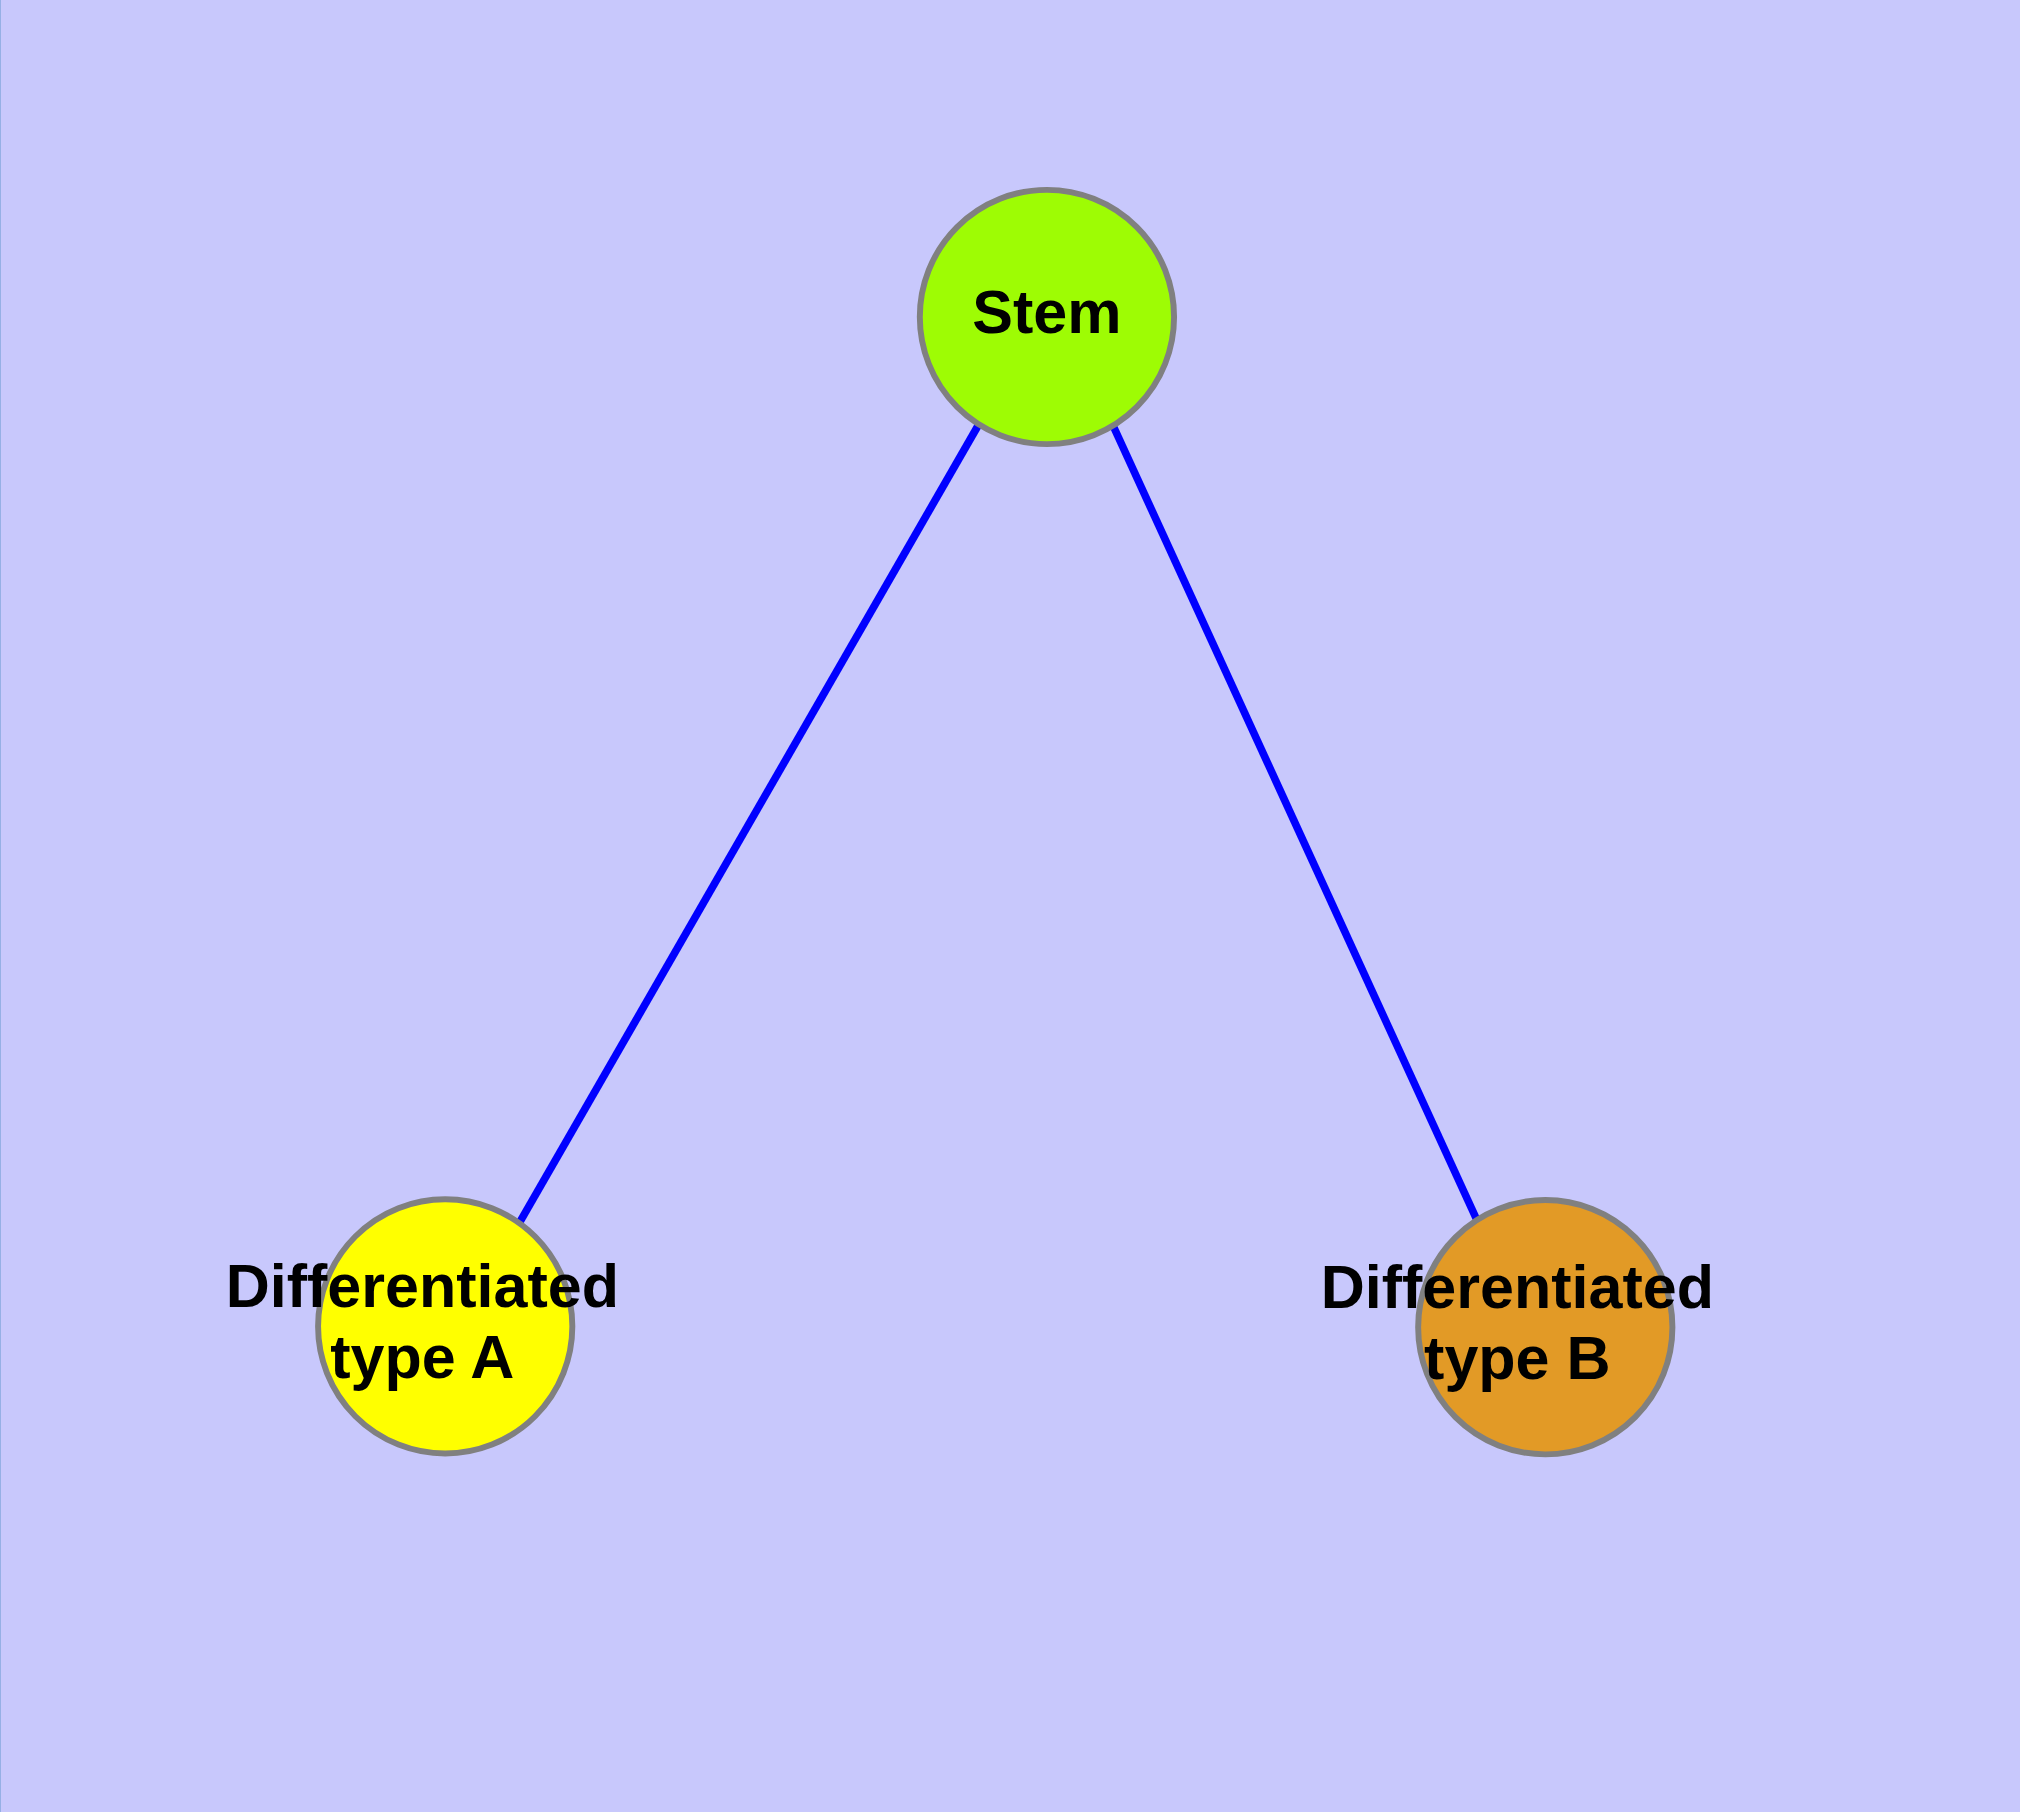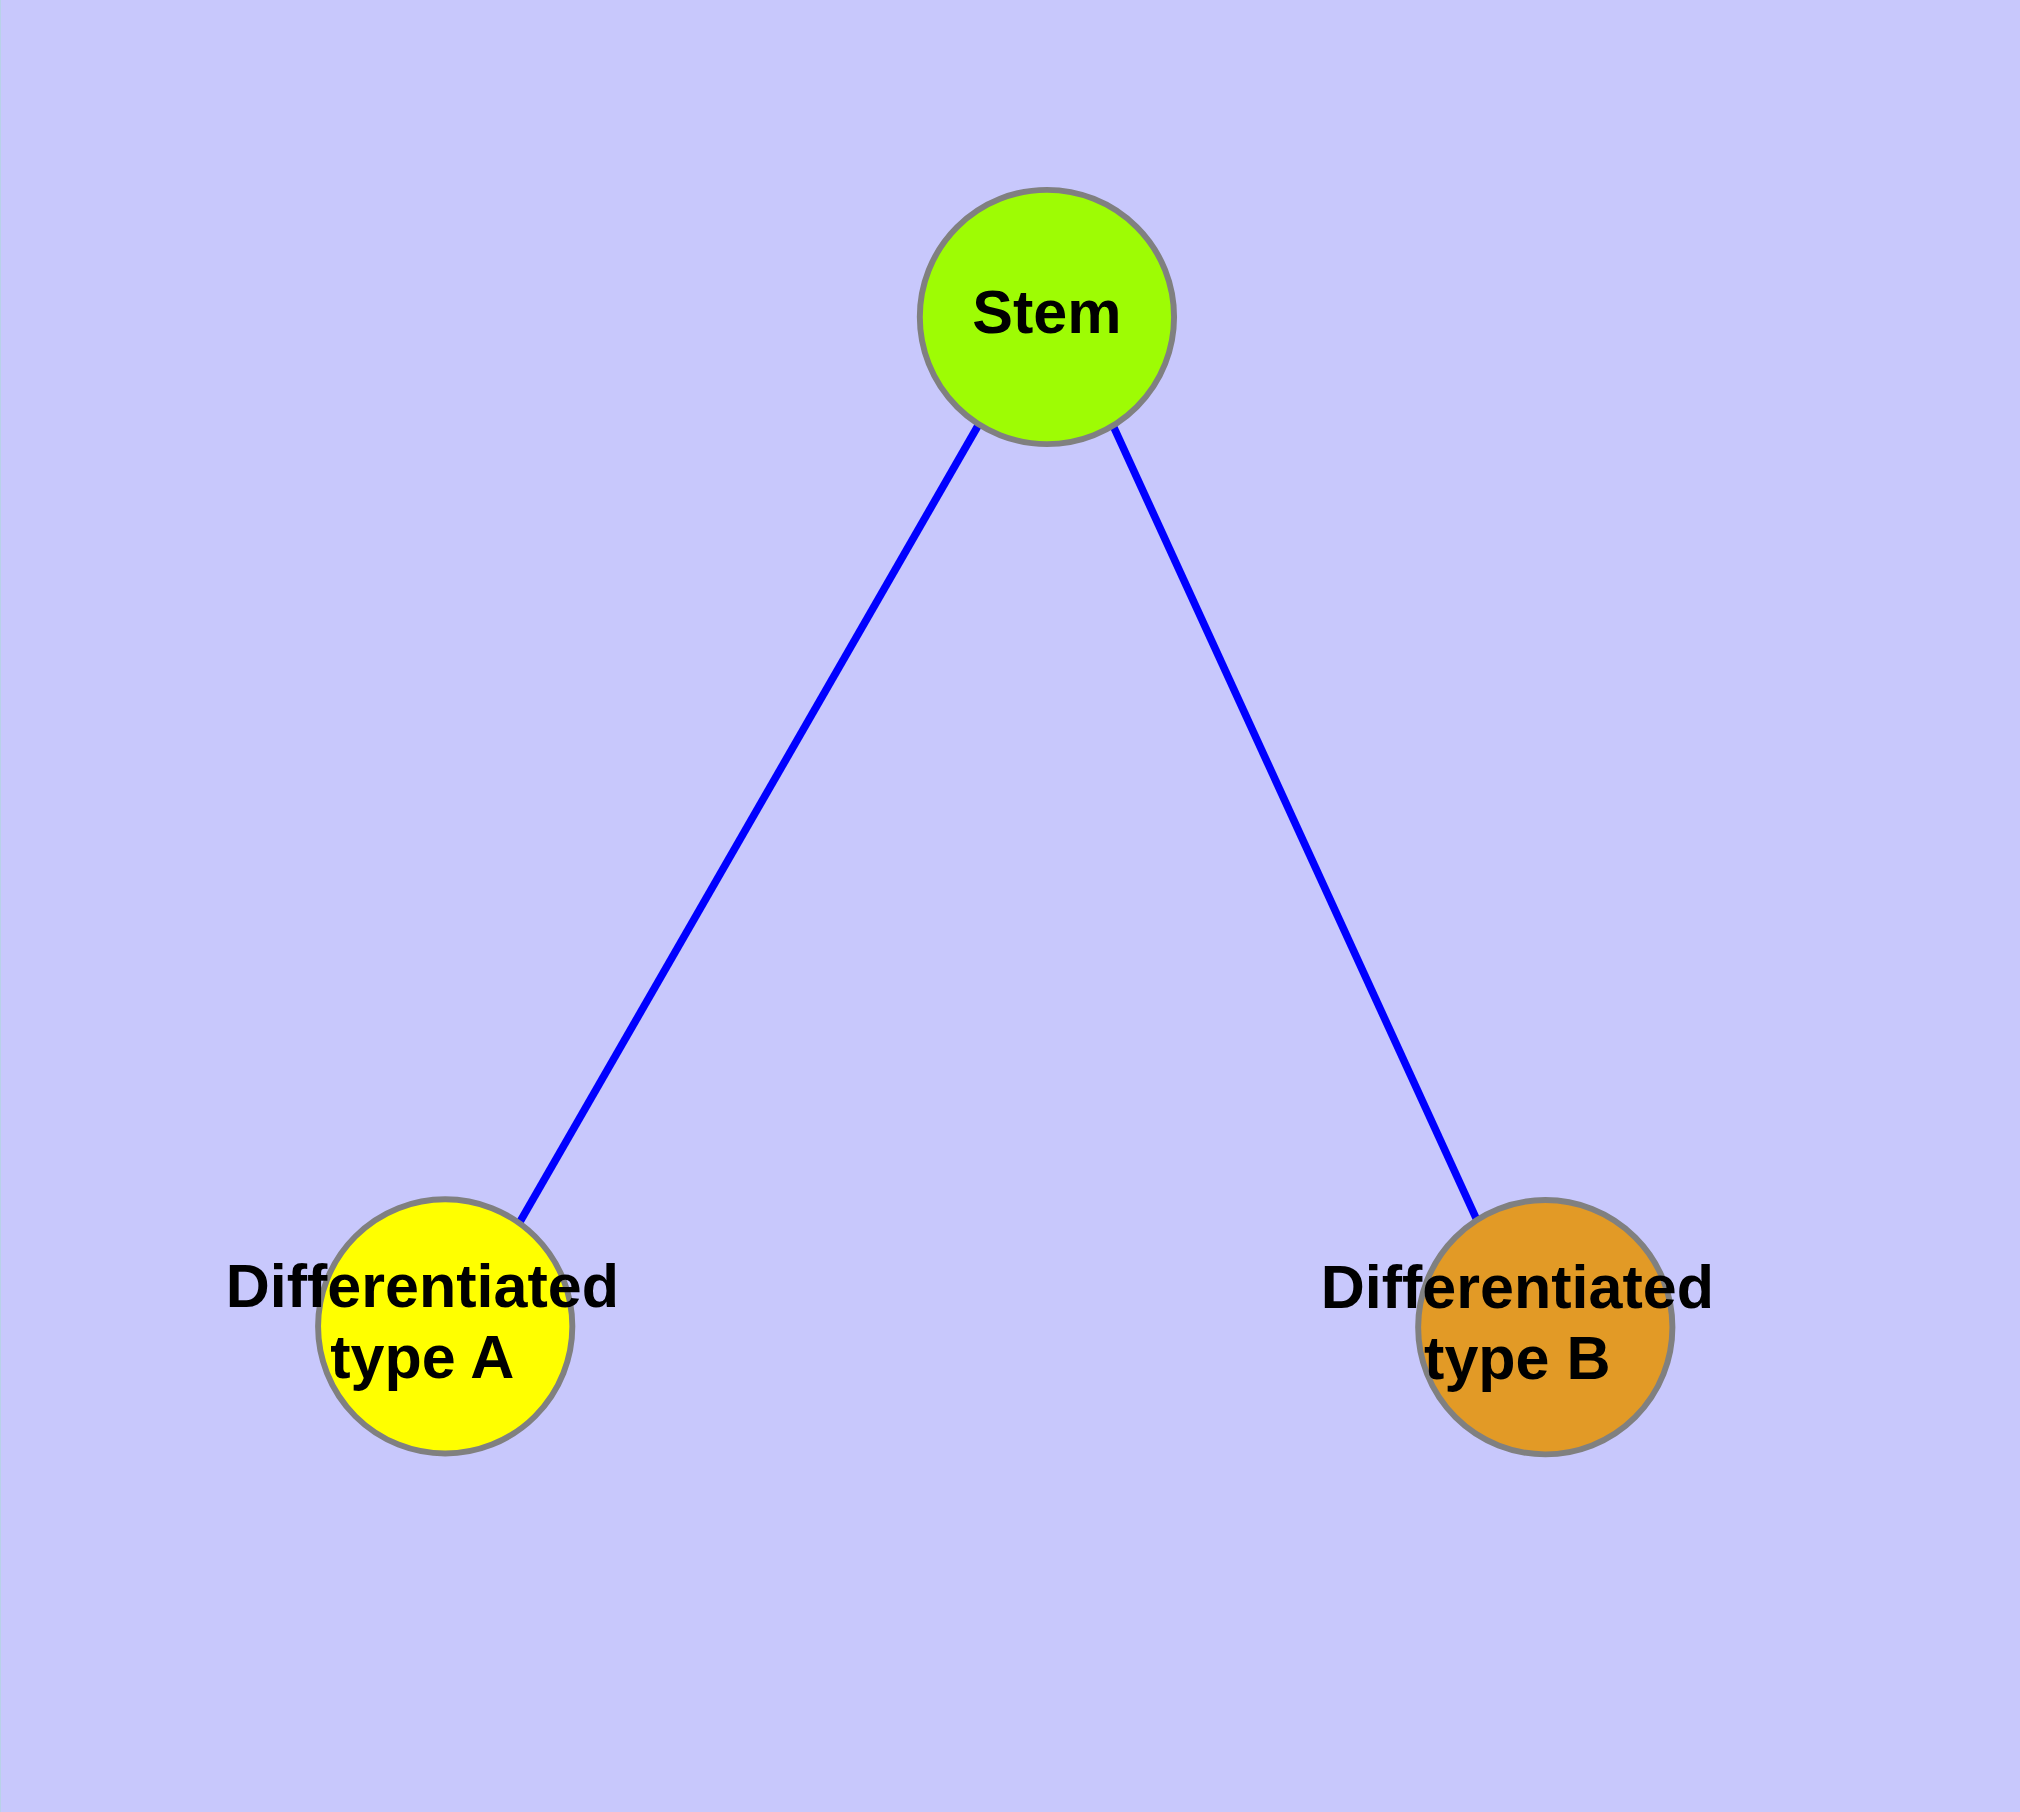--- a/index.html
+++ b/index.html
@@ -25,21 +25,21 @@
     font-family: "Liberation Sans", "DejaVu Sans", sans-serif;
     font-weight: bold;
     fill: #000000;
     text-anchor: middle;
     dominant-baseline: middle;
   }
 </style>
 </head>
 <body>
 
-<div id="canvas" style="width: 2021px; height: 1812px; background: #86efac;">
+<div id="canvas" style="width: 2021px; height: 1812px; background: #0369a1;">
   <svg id="graph-svg" viewBox="0 0 2384 2138" xmlns="http://www.w3.org/2000/svg">
 
     <rect id="bg-rect" x="0" y="0" width="2384" height="2138" fill="#c8c8fc"></rect>
 
     <g id="edges-group">
         <line x1="1155" y1="500" x2="613" y2="1442" stroke="#0000ff" stroke-width="9" stroke-linecap="butt"></line>
         <line x1="1312" y1="500" x2="1743" y2="1441" stroke="#0000ff" stroke-width="9" stroke-linecap="butt"></line>
       </g>
     <g id="nodes-group">
         <circle cx="1235" cy="374" r="150" fill="#9efc04" stroke="#808080" stroke-width="7"></circle>

